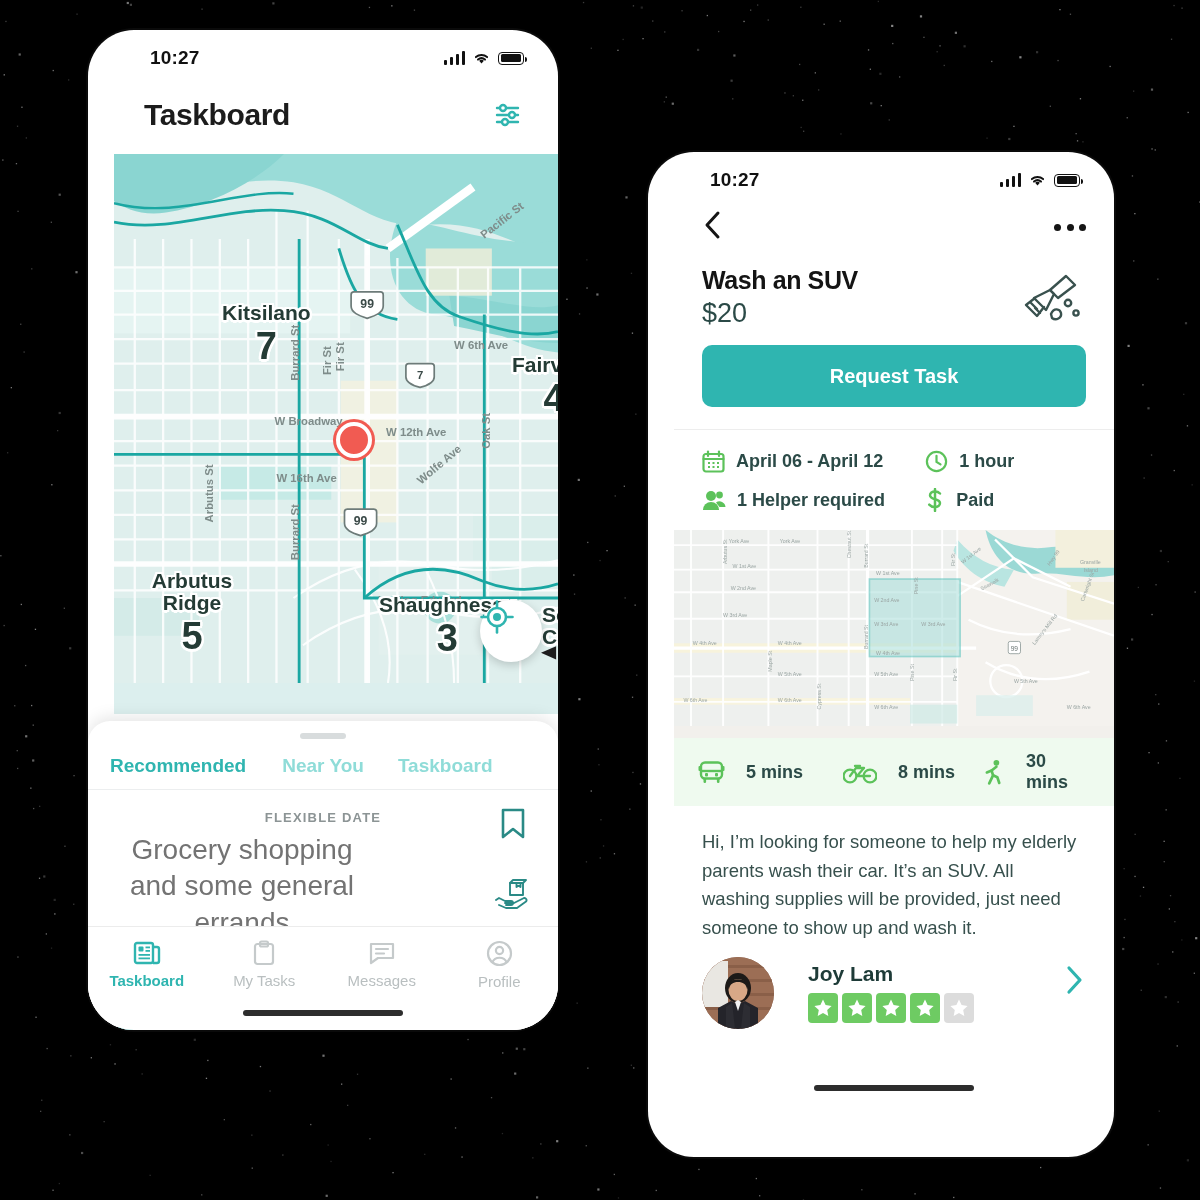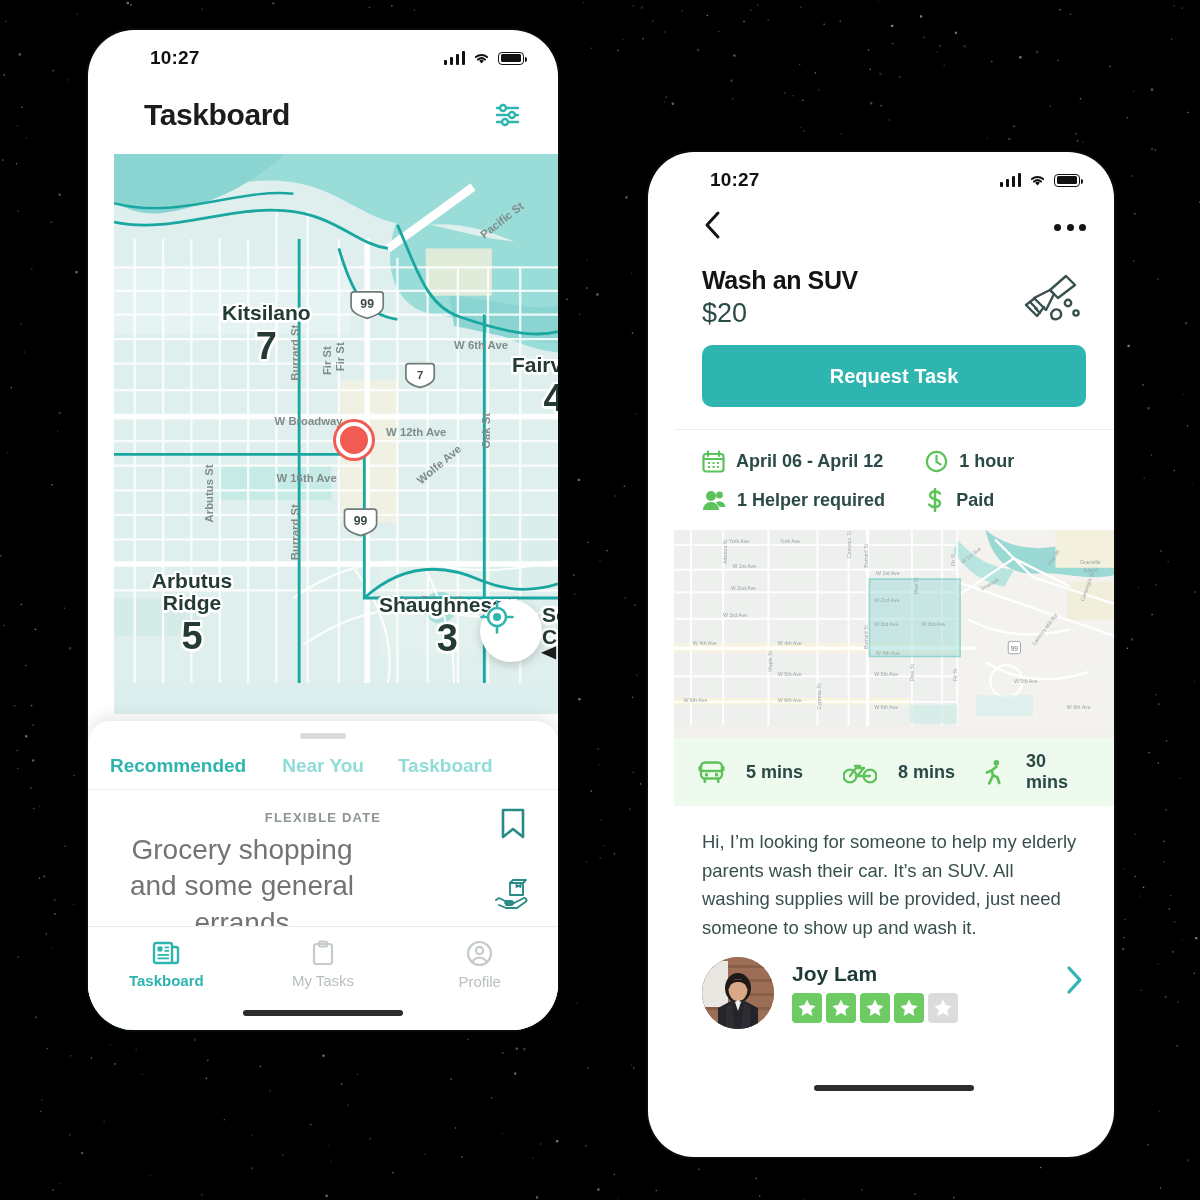--- a/index.html
+++ b/index.html
@@ -98,21 +98,21 @@
   .meta{ padding:20px 28px 18px; display:grid; grid-template-columns: 1fr 0.72fr; row-gap:15px;}
   .mitem{ display:flex;align-items:center;gap:11px;font-size:18px;font-weight:700;color:#2b4a47;}
   .rmap{ position:relative; width:100%;height:208px;overflow:hidden;background:#f2f0ec;}
   .rmap svg{ position:absolute;inset:0;}
   .transit{ background:#effaef; display:flex; align-items:center; padding:13px 24px; gap:0;}
   .tr{ display:flex;align-items:center;gap:21px;font-size:18px;font-weight:700;color:#2b4a47;}
   .tr:nth-child(1){ flex: 0 0 37%; }
   .tr:nth-child(2){ flex: 0 0 36%; }
   .desc{ padding:22px 28px 0; font-size:18.5px;line-height:1.55;color:#37504d;}
   .clienth{ padding:26px 28px 0; font-size:20px;font-weight:700;color:#141414;}
-  .client-row{ display:flex;align-items:center;padding:14px 28px 0;position:relative;}
+  .client-row{ display:flex;align-items:center;padding:14px 28px 0;position:relative;gap:16px;}
   .avatar{ width:72px;height:72px;border-radius:50%;overflow:hidden;flex:none;position:relative;background:#8d6a5a;}
   .cinfo{ margin-left:18px; }
   .cname{ font-size:21px;font-weight:700;color:#1e3b38;}
   .stars{ display:flex;gap:4px;margin-top:7px;}
   .star{ width:30px;height:30px;border-radius:4px;display:flex;align-items:center;justify-content:center;}
   .star.on{ background:#6ECB63;} .star.off{ background:#dcdcdc;}
   .chev{ position:absolute; right:30px; top:22px; cursor:pointer;}
 </style>
 </head>
 <body>
@@ -643,20 +643,30 @@
         <span>Taskboard</span>
       </div>
       <div class="nav">
         <svg width="26" height="26" viewBox="0 0 26 26">
           <rect x="4" y="4" width="18" height="20" rx="2.5" fill="none" stroke="#c5cacb" stroke-width="2.2"></rect>
           <rect x="9" y="1.5" width="8" height="5" rx="1.6" fill="none" stroke="#c5cacb" stroke-width="2.2"></rect>
         </svg>
         <span>My Tasks</span>
       </div>
       <div class="nav">
+        <svg width="28" height="26" viewBox="0 0 28 26">
+          <path d="M3 4h22v14H10l-7 5z" fill="none" stroke="#c5cacb" stroke-width="2.2" stroke-linejoin="round"></path>
+          <g stroke="#c5cacb" stroke-width="2.2" stroke-linecap="round">
+              <line x1="8" y1="9" x2="20" y2="9"></line>
+              <line x1="8" y1="13.5" x2="16" y2="13.5"></line>
+            </g>
+        </svg>
+        <span>Messages</span>
+      </div>
+      <div class="nav">
         <svg width="27" height="27" viewBox="0 0 27 27">
           <circle cx="13.5" cy="13.5" r="11.5" fill="none" stroke="#c5cacb" stroke-width="2.2"></circle>
           <circle cx="13.5" cy="10.5" r="3.6" fill="none" stroke="#c5cacb" stroke-width="2.2"></circle>
           <path d="M6.2 22.5a8 8 0 0114.6 0" fill="none" stroke="#c5cacb" stroke-width="2.2"></path>
         </svg>
         <span>Profile</span>
       </div>
       <div class="homebar"></div>
     </div>
   </div>

